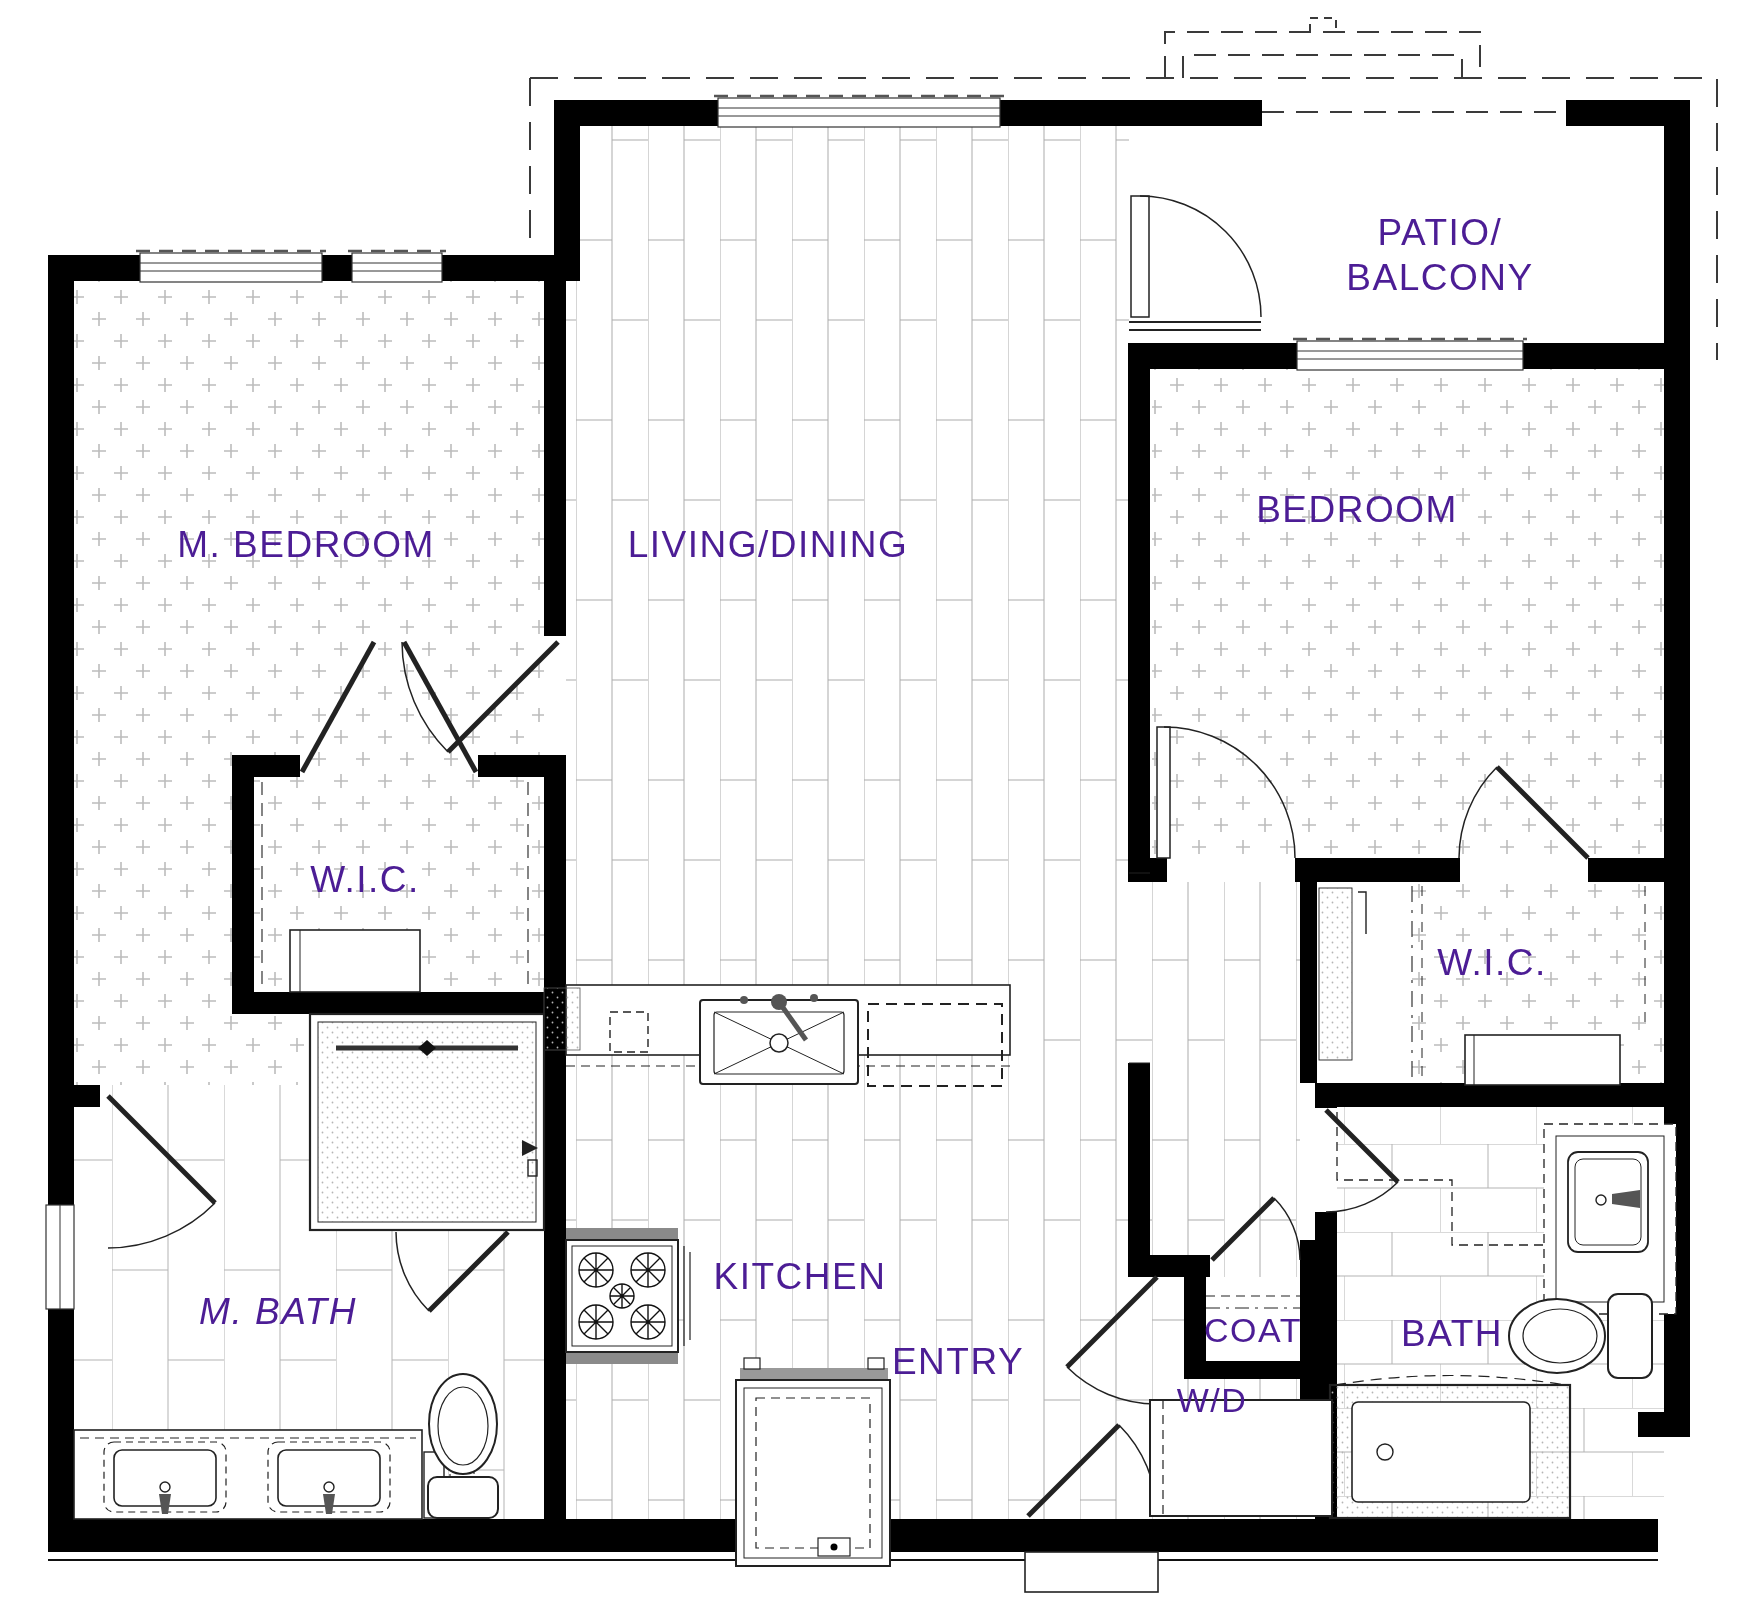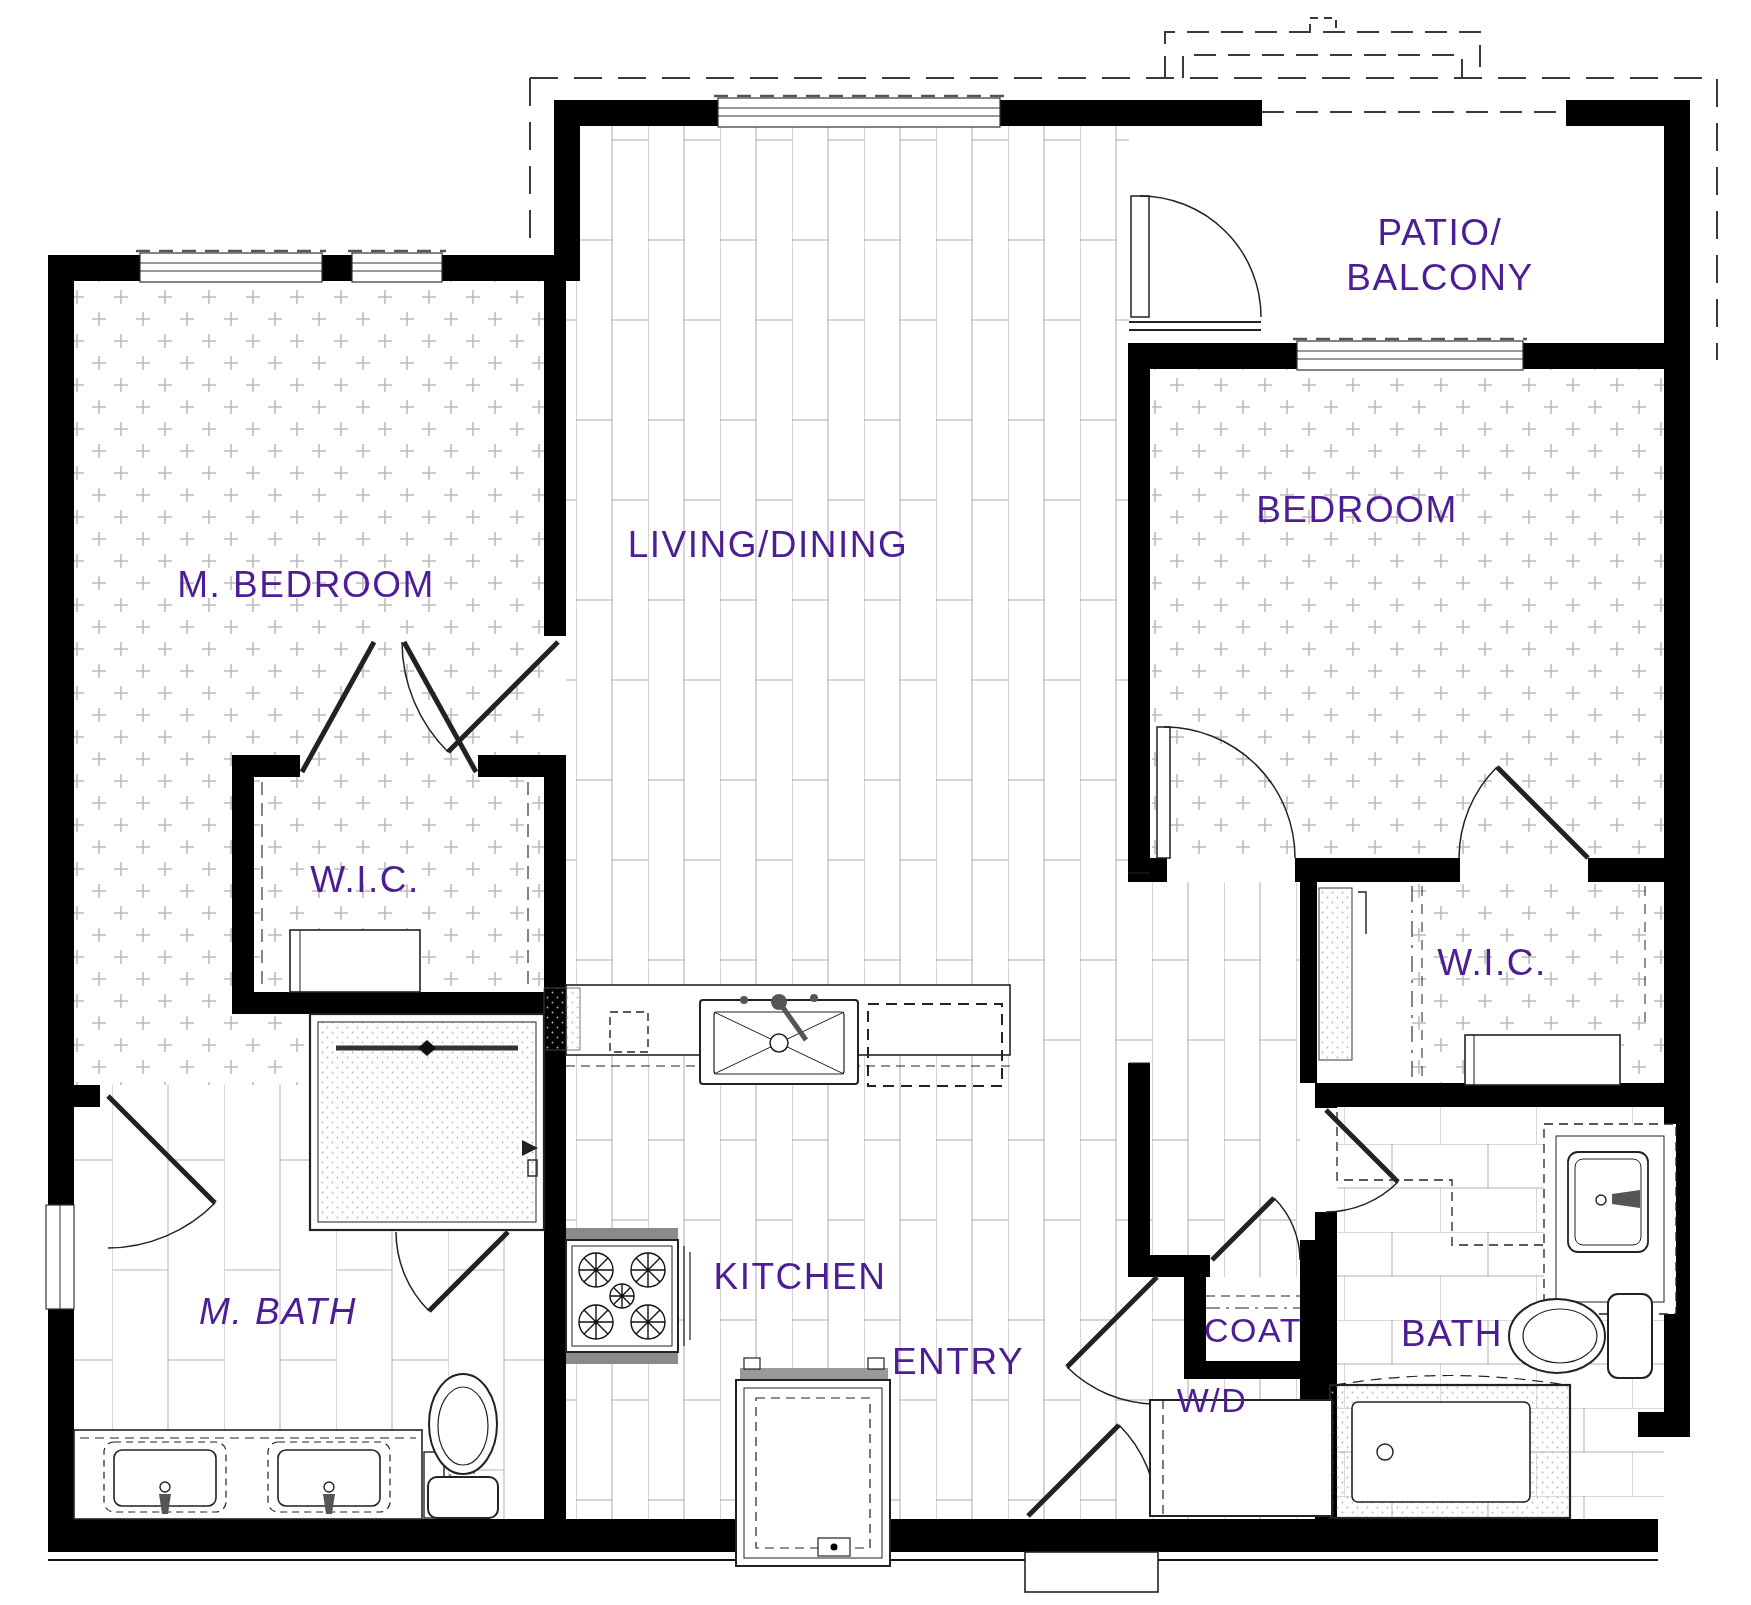--- a/index.html
+++ b/index.html
@@ -303,21 +303,21 @@
     </g>
     <g>
       <rect x="1025" y="1552" width="133" height="40" fill="#fff" stroke="#222" stroke-width="1.6"></rect>
       <rect x="818" y="1538" width="32" height="18" fill="#fff" stroke="#222" stroke-width="1.2"></rect>
       <circle cx="834" cy="1547" r="3.5" fill="#000"></circle>
     </g>
     <path d="M1129,873 H1150 M1129,1063 H1150" stroke="#222" stroke-width="1.2" fill="none"></path>
   </g>
 </svg>
 
-  <div class="lbl" style="left:306px; top:545px;margin-top:40px;">M. BEDROOM</div>
+  <div class="lbl" style="left:306px; top:545px;">M. BEDROOM</div>
   <div class="lbl" style="left:768px; top:545px;text-align:right;">LIVING/DINING</div>
   <div class="lbl" style="left:1440px; top:233px;">PATIO/</div>
   <div class="lbl" style="left:1440px; top:278px;">BALCONY</div>
   <div class="lbl" style="left:1357px; top:510px;">BEDROOM</div>
   <div class="lbl" style="left:365px; top:880px;">W.I.C.</div>
   <div class="lbl" style="left:1492px; top:963px;">W.I.C.</div>
   <div class="lbl" style="left:800px; top:1277px;text-align:right;">KITCHEN</div>
   <div class="lbl" style="left:278px; top:1312px;font-style:italic;">M. BATH</div>
   <div class="lbl" style="left:958px; top:1362px;">ENTRY</div>
   <div class="lbl small" style="left:1253px; top:1330px;text-align:right;">COAT</div>

